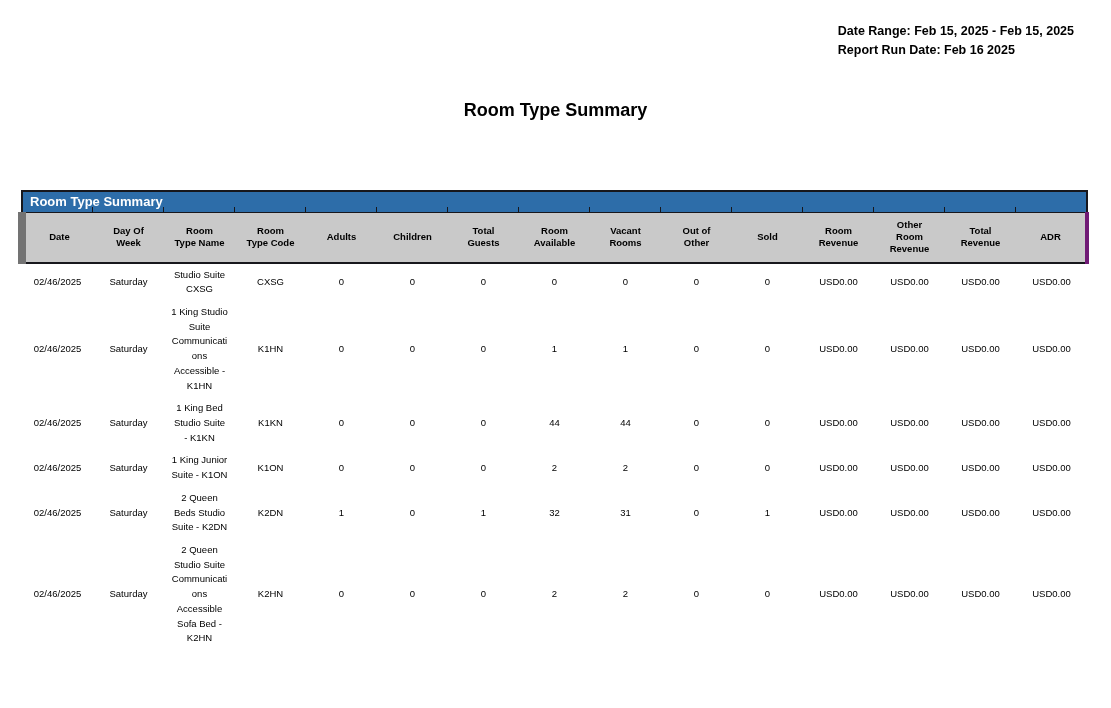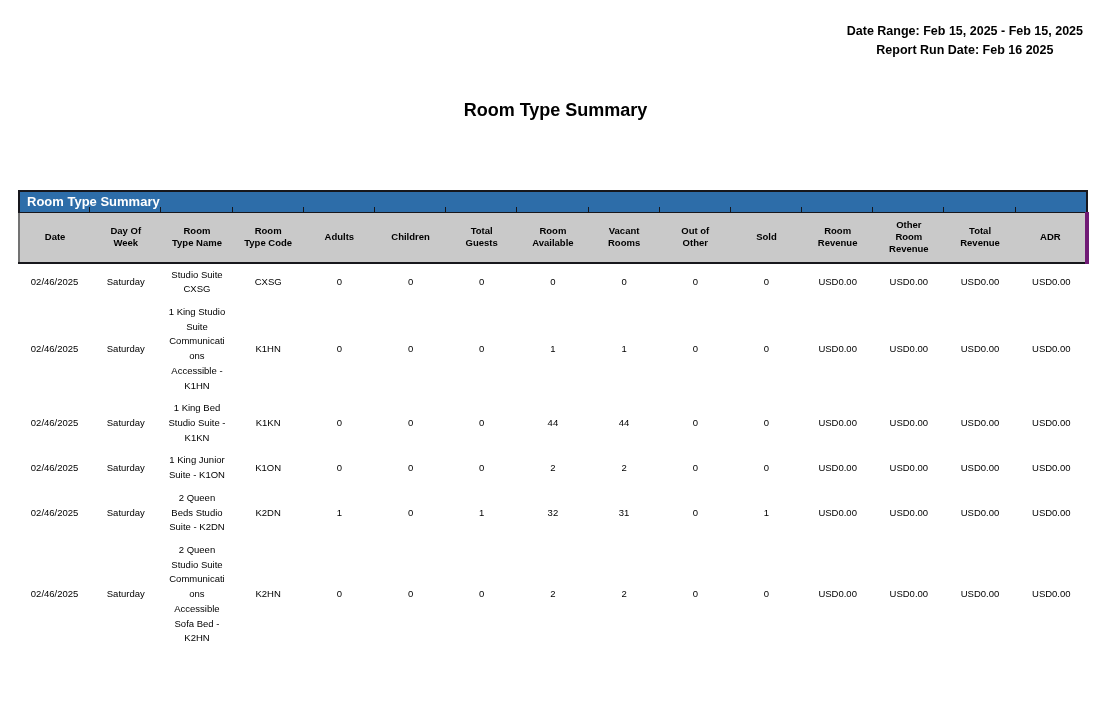--- a/index.html
+++ b/index.html
@@ -8,22 +8,22 @@
     width: 1111px; height: 708px;
     font-family: "Liberation Sans", "DejaVu Sans", sans-serif;
     color: #000;
     position: relative;
     overflow: hidden;
   }
   .page { position: absolute; inset: 0; background: #fff; }
 
   .report-meta {
     position: absolute;
-    top: 22px; right: 28px;
-    text-align: center;
+    top: 22px; right: 37px;
+    text-align: left;
     font-size: 12.5px;
     font-weight: bold;
     line-height: 19px;
     color: #000;
   }
 
   .report-title {
     position: absolute;
     top: 100px; left: 0; width: 100%;
     text-align: center;
@@ -59,21 +59,21 @@
     text-align: center;
     vertical-align: middle;
     padding: 5px 2px;
     height: 50px;
     line-height: 1.3;
     white-space: pre-line;
     border-top: 1px solid #17171c;
     border-bottom: 2px solid #17171c;
     position: relative;
   }
-  tr.head-row th:first-child { border-left: 2px solid #737373; }
+  tr.head-row th:first-child { border-left: 8px solid #737373; }
   tr.head-row th:last-child  { border-right: 4px solid #701a75; }
   
   tr.head-row th + th::before {
     content: "";
     position: absolute;
     left: -1px; top: -6px;
     width: 1px; height: 6px;
     background: #17171c;
   }
 

